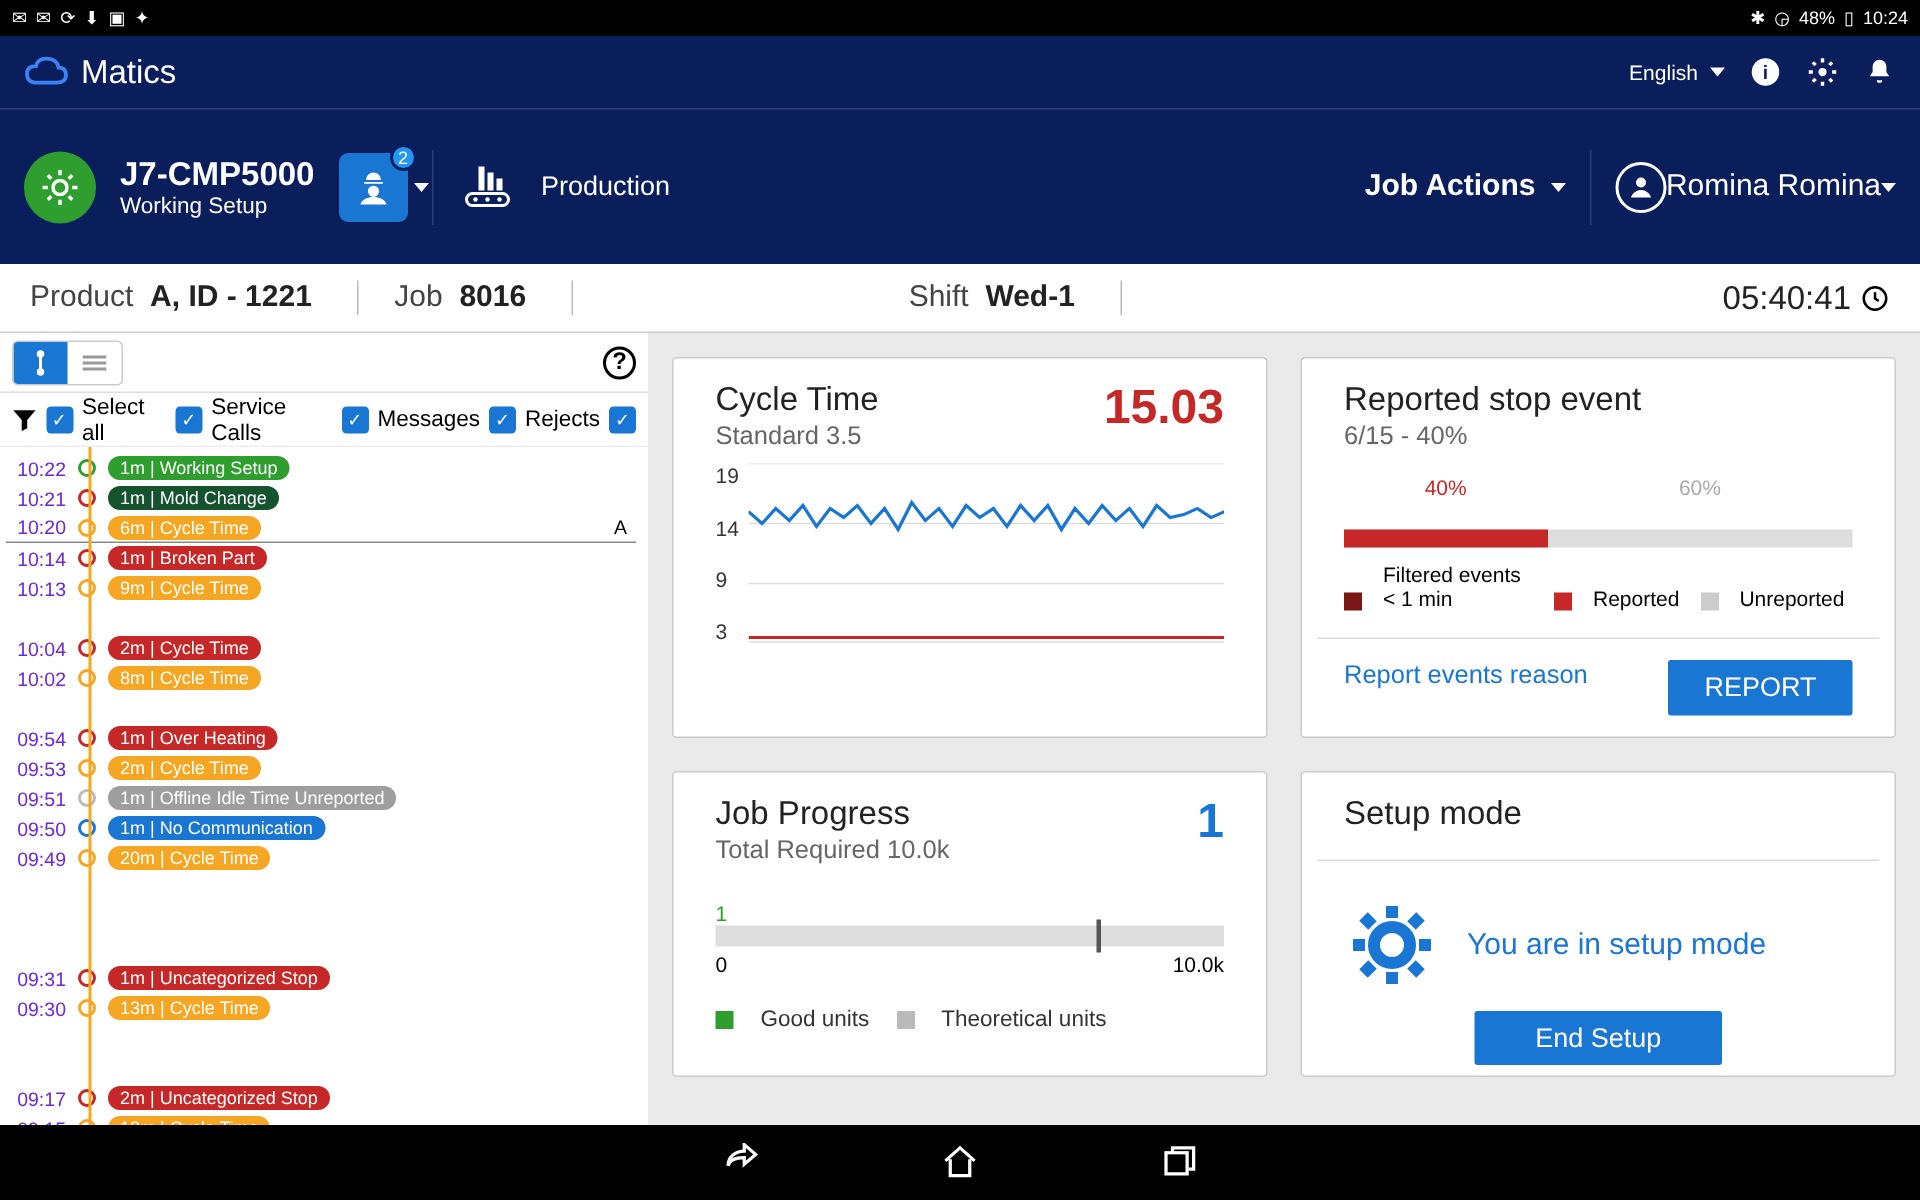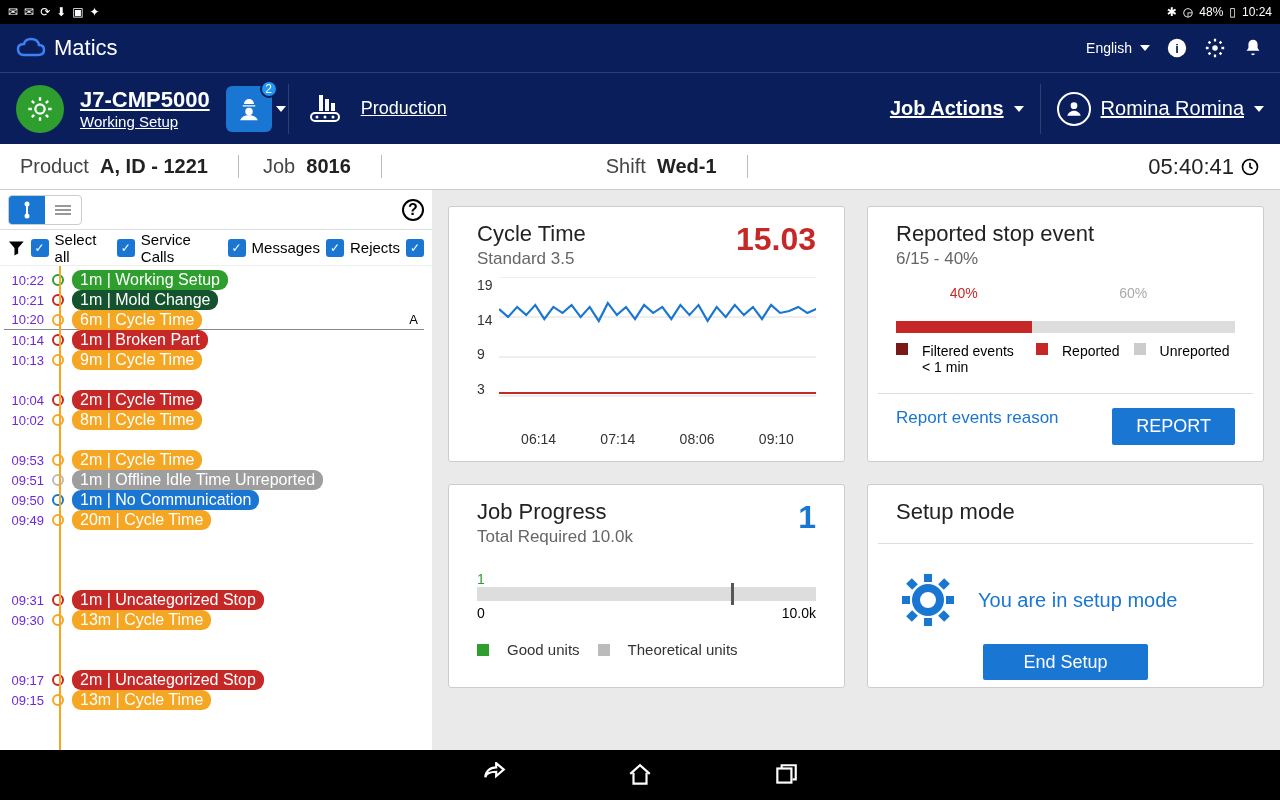--- a/index.html
+++ b/index.html
@@ -7,31 +7,31 @@
 .status-bar { height:24px; background:#000; color:#fff; display:flex; align-items:center; padding:0 8px; font-size:12px; }
 .status-bar .left { display:flex; gap:6px; }
 .status-bar .right { margin-left:auto; display:flex; gap:6px; align-items:center; }
 .header { background:#0a1e5c; color:#fff; }
 .header-top { height:48px; display:flex; align-items:center; padding:0 16px; gap:16px; }
 .logo { display:flex; align-items:center; gap:8px; font-size:22px; font-weight:500; }
 .logo-icon { width:30px; height:22px; }
 .header-top .spacer { flex:1; }
 .lang { display:flex; align-items:center; gap:8px; font-size:14px; }
 .hdr-icon { width:22px; height:22px; fill:#fff; }
-.header-main { height:72px; display:flex; align-items:center; padding:0 16px; gap:16px; border-top:1px solid rgba(255,255,255,0.15);text-decoration:underline; }
+.header-main { height:104px; display:flex; align-items:center; padding:0 16px; gap:16px; border-top:1px solid rgba(255,255,255,0.15); }
 .gear-circle { width:48px; height:48px; border-radius:50%; background:#2e9e2e; display:flex; align-items:center; justify-content:center; }
 .job-title { font-size:22px; font-weight:bold; }
 .job-sub { font-size:15px; }
 .worker-btn { position:relative; width:46px; height:46px; background:#1976d2; border-radius:6px; display:flex; align-items:center; justify-content:center; }
 .worker-btn .badge { position:absolute; top:-6px; right:-6px; background:#2196f3; color:#fff; border-radius:50%; width:18px; height:18px; font-size:12px; display:flex; align-items:center; justify-content:center; border:2px solid #0a1e5c; }
 .header-main .divider { width:1px; height:50px; background:rgba(255,255,255,0.15); }
 .prod-label { font-size:18px; }
 .header-main .spacer2 { flex:1; }
 .job-actions { font-size:20px; font-weight:bold; display:flex; align-items:center; gap:10px; }
-.user-sec { display:flex; align-items:center; gap:10px; font-size:20px; font-weight:500; }
+.user-sec { display:flex; align-items:center; font-size:20px; font-weight:500; }
 .avatar-circle { width:34px; height:34px; border:2px solid #fff; border-radius:50%; display:flex; align-items:center; justify-content:center; }
 .info-bar { height:46px; background:#fff; display:flex; align-items:center; padding:0 20px; font-size:20px; color:#222; border-bottom:1px solid #ccc; }
 .info-bar .seg { padding-right:30px; margin-right:24px; border-right:1px solid #bbb; }
 .info-bar .seg:last-of-type{border-right:none;}
 .info-bar .label { color:#444; }
 .info-bar .value { font-weight:bold; }
 .info-bar .timer { margin-left:auto; font-size:22px; font-weight:500; display:flex; align-items:center; gap:6px;}
 .content { flex:1; display:flex; overflow:hidden; }
 .left-panel { width:432px; background:#fff; display:flex; flex-direction:column; }
 .lp-top { height:40px; display:flex; align-items:center; padding:0 8px; border-bottom:1px solid #ddd; }
@@ -39,41 +39,41 @@
 .view-toggle > div { width:36px; height:28px; display:flex; align-items:center; justify-content:center; }
 .view-toggle .active { background:#1976d2; }
 .lp-top .help { margin-left:auto; width:22px; height:22px; border:2px solid #000; border-radius:50%; display:flex; align-items:center; justify-content:center; font-weight:bold;}
 .filter-row { height:36px; display:flex; align-items:center; padding:0 8px; gap:6px; font-size:15px; border-bottom:1px solid #eee;}
 .chk { width:18px; height:18px; background:#1976d2; border-radius:3px; display:flex; align-items:center; justify-content:center; color:#fff; font-size:12px; flex-shrink:0;}
 .funnel { width:18px; height:18px; }
 .timeline { flex:1; overflow:hidden; padding:4px 8px 4px 4px; position:relative; font-size:13px;}
 .tl-row { display:flex; align-items:center; height:20px; gap:6px;}
 .tl-time { width:40px; text-align:right; color:#6d28d9; font-size:13px;}
 .tl-dot { width:12px; height:12px; border-radius:50%; border:2px solid; background:#fff; flex-shrink:0;}
-.tl-pill { padding:1px 8px; border-radius:9px; color:#fff; font-size:16px; white-space:nowrap;}
+.tl-pill { padding:1px 8px; border-radius:9px; color:#fff; font-size:12px; white-space:nowrap;}
 .tl-axis { position:absolute; left:59px; top:0; bottom:0; width:2px; background:#f5a623;}
 .right-panel { flex:1; padding:16px; display:grid; grid-template-columns: 1fr 1fr; grid-template-rows: auto auto; gap:22px; overflow:auto; align-content:start;}
 .card { background:#fff; border:1px solid #ccc; border-radius:3px; padding:14px 28px; }
 .card-title { font-size:22px; color:#222; }
 .card-sub { font-size:17px; color:#666; margin-top:2px;}
 .big-num { font-size:32px; font-weight:bold;}
 .ct-head { display:flex; justify-content:space-between; align-items:flex-start;}
 .chart-area { margin-top:8px; height:150px; display:flex; }
 .y-axis { display:flex; flex-direction:column; justify-content:space-between; font-size:14px; color:#333; padding-right:6px; height:120px;}
 .plot { flex:1; position:relative; }
 .x-axis { display:flex; justify-content:space-around; font-size:14px; color:#333; margin-top:4px; padding-left:22px;}
 .progress-card .ct-head { }
 .prog-bar-wrap { margin-top:24px; }
 .prog-bar { height:14px; background:#ddd; position:relative;}
 .prog-labels { display:flex; justify-content:space-between; font-size:14px; margin-top:4px;}
 .legend { display:flex; gap:18px; margin-top:20px; font-size:15px; color:#333; align-items:center;}
 .sq { width:12px; height:12px; display:inline-block;}
 .stop-bar { height:12px; background:#ddd; display:flex; margin-top:20px;}
 .stop-labels { display:flex; margin-top:6px; font-size:14px;}
-.stop-legend { display:flex; gap:14px; margin-top:10px; font-size:14px; align-items:flex-start;}
+.stop-legend { display:flex; gap:14px; margin-top:10px; font-size:14px; align-items:flex-end;}
 .card hr { border:none; border-top:1px solid #ddd; margin:18px -18px 14px -18px;}
 .link-btn { color:#1976d2; font-size:17px; }
 .btn-blue { background:#1976d2; color:#fff; padding:8px 24px; font-size:18px; border-radius:2px; font-weight:500;}
 .setup-body{ display:flex; align-items:center; gap:18px; margin-top:24px;}
 .setup-gear { width:64px; height:64px; }
 .setup-text { color:#1976d2; font-size:20px;}
 .nav-bar { height:50px; background:#000; display:flex; align-items:center; justify-content:center; gap:120px;}
 .nav-icon{ width:26px; height:26px; fill:none; stroke:#fff; stroke-width:2;}
 .caret-down{width:0;height:0;border-left:5px solid transparent;border-right:5px solid transparent;border-top:6px solid #fff;display:inline-block;}
 </style>
@@ -273,20 +273,27 @@
           <div style="width: 16px; display: flex; justify-content: center;">
             <div class="tl-dot" style="border-color: rgb(245, 166, 35);"></div>
           </div>
           <div class="tl-pill" style="background: rgb(245, 166, 35);">8m | Cycle Time</div>
         </div>
         <div class="tl-row">
           <div class="tl-time"></div>
           <div style="width: 16px; display: flex; justify-content: center;"></div>
         </div>
         <div class="tl-row">
+          <div class="tl-time">09:54</div>
+          <div style="width: 16px; display: flex; justify-content: center;">
+            <div class="tl-dot" style="border-color: rgb(198, 40, 40);"></div>
+          </div>
+          <div class="tl-pill" style="background: rgb(198, 40, 40);">1m | Over Heating</div>
+        </div>
+        <div class="tl-row">
           <div class="tl-time">09:53</div>
           <div style="width: 16px; display: flex; justify-content: center;">
             <div class="tl-dot" style="border-color: rgb(245, 166, 35);"></div>
           </div>
           <div class="tl-pill" style="background: rgb(245, 166, 35);">2m | Cycle Time</div>
         </div>
         <div class="tl-row">
           <div class="tl-time">09:51</div>
           <div style="width: 16px; display: flex; justify-content: center;">
             <div class="tl-dot" style="border-color: rgb(187, 187, 187);"></div>
@@ -378,26 +385,20 @@
         <div class="plot">
           <svg width="100%" height="120" viewBox="0 0 280 120" preserveAspectRatio="none">
             <line x1="0" y1="0" x2="280" y2="0" stroke="#ddd"></line>
               <line x1="0" y1="40" x2="280" y2="40" stroke="#ddd"></line>
               <line x1="0" y1="80" x2="280" y2="80" stroke="#ddd"></line>
               <line x1="0" y1="119" x2="280" y2="119" stroke="#ddd"></line>
             <polyline points="0,32 8,40 16,30 24,38 32,28 40,42 48,30 56,36 64,28 72,40 80,30 88,44 96,26 104,38 112,30 120,42 128,28 136,36 144,30 152,42 160,28 168,38 176,28 184,44 192,30 200,40 208,28 216,38 224,30 232,42 240,28 248,36 256,34 264,30 272,36 280,32" fill="none" stroke="#1976d2" stroke-width="2"></polyline>
             <line x1="0" y1="116" x2="280" y2="116" stroke="#c62828" stroke-width="2"></line>
           </svg>
         </div>
-      </div>
-      <div class="x-axis">
-        <span>06:14</span>
-        <span>07:14</span>
-        <span>08:06</span>
-        <span>09:10</span>
       </div>
     </div>
 
     <div class="card">
       <div class="card-title">Reported stop event</div>
       <div class="card-sub">6/15 - 40%</div>
       <div style="display:flex;margin-top:16px;font-size:14px;">
         <div style="width:40%;text-align:center;color:#c62828">40%</div>
         <div style="width:60%;text-align:center;color:#aaa">60%</div>
       </div>

